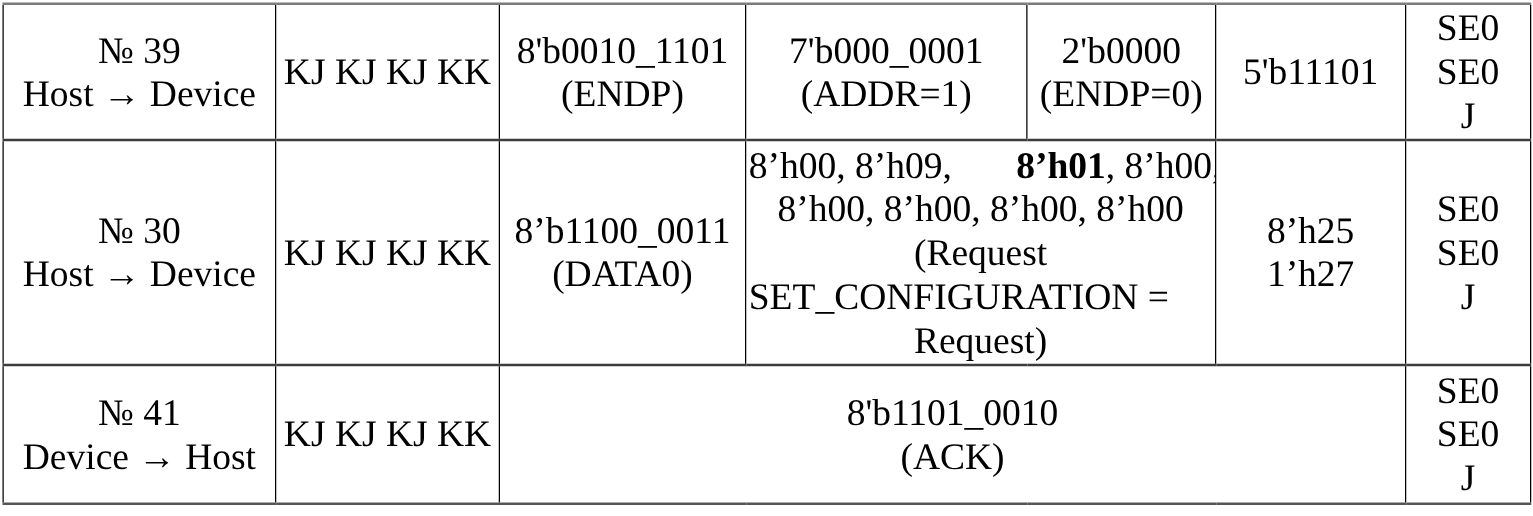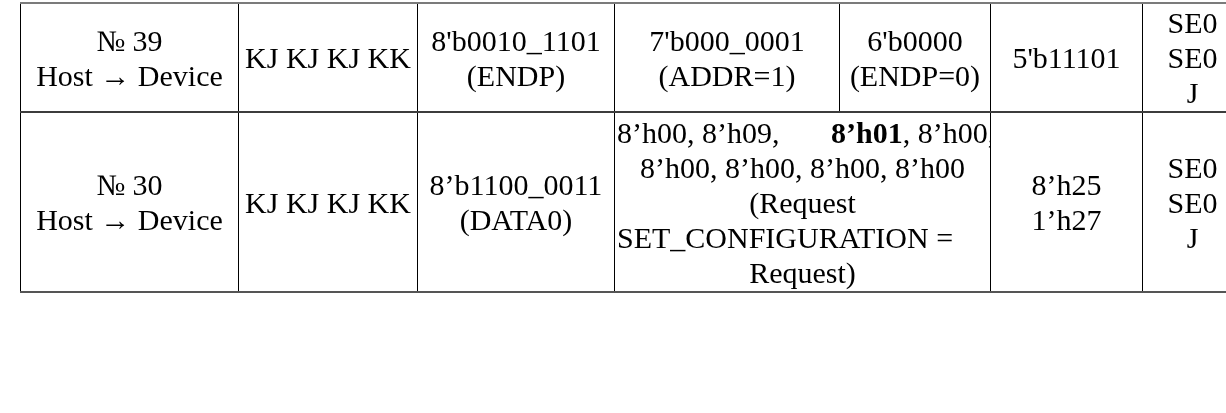--- a/index.html
+++ b/index.html
@@ -4,21 +4,21 @@
 <style>
   html, body {
     margin: 0;
     padding: 0;
     background: #ffffff;
   }
   .page {
     width: 1226px;
     height: 413px;
     box-sizing: border-box;
-    padding: 2px 0 0 20px;
+    padding: 2px 0 0 2px;
     background: #ffffff;
   }
   table.usb {
     border-collapse: collapse;
     table-layout: fixed;
     width: 1222px;
     font-family: "Liberation Serif", "DejaVu Serif", serif;
     font-size: 30px;
     line-height: 35px;
     color: #000000;
@@ -67,21 +67,21 @@
       </td>
       <td>
         <div class="line">8'b0010_1101</div>
         <div class="line">(ENDP)</div>
       </td>
       <td>
         <div class="line">7'b000_0001</div>
         <div class="line">(ADDR=1)</div>
       </td>
       <td>
-        <div class="line">6'b0000</div>
+        <div class="line">2'b0000</div>
         <div class="line">(ENDP=0)</div>
       </td>
       <td>
         <div class="line">5'b11101</div>
       </td>
       <td>
         <div class="line">SE0</div>
         <div class="line">SE0</div>
         <div class="line">J</div>
       </td>
@@ -110,15 +110,33 @@
         <div class="line">8’h25</div>
         <div class="line">1’h27</div>
       </td>
       <td>
         <div class="line">SE0</div>
         <div class="line">SE0</div>
         <div class="line">J</div>
       </td>
     </tr>
 
+    <tr class="r3">
+      <td>
+        <div class="line">№ 41</div>
+        <div class="line">Device → Host</div>
+      </td>
+      <td>
+        <div class="line">KJ KJ KJ KK</div>
+      </td>
+      <td colspan="4">
+        <div class="line">8'b1101_0010</div>
+        <div class="line">(ACK)</div>
+      </td>
+      <td>
+        <div class="line">SE0</div>
+        <div class="line">SE0</div>
+        <div class="line">J</div>
+      </td>
+    </tr>
   </tbody>
     </table>
 </div>
 
 </body></html>

